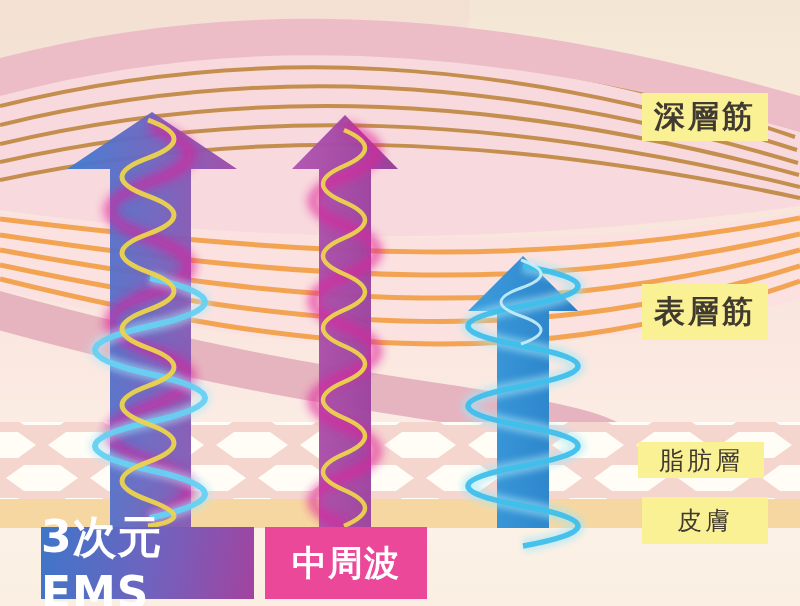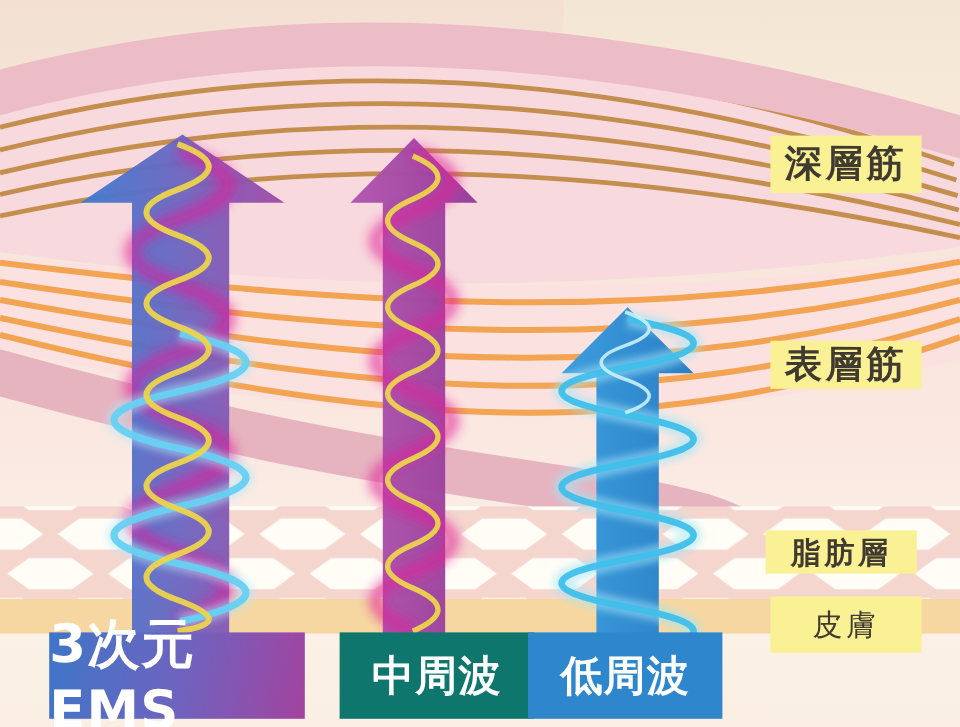--- a/index.html
+++ b/index.html
@@ -14,21 +14,21 @@
     background:#faf195;color:#403a30;letter-spacing:3px;
   }
   .ylabel.big{font-size:31px;font-weight:bold;}
   .ylabel.small{font-size:25px;font-weight:normal;}
   .legend-box{
     position:absolute;top:527px;height:72px;display:flex;align-items:center;justify-content:center;
     color:#ffffff;font-weight:bold;letter-spacing:1px;
   }
   .box-ems{left:41px;width:213px;font-size:44px;
     background:linear-gradient(100deg,#3e76c8 0%,#6f63bf 52%,#a2439f 100%);}
-  .box-mid{left:283px;width:162px;font-size:35px;background:#0f766e;}
+  .box-mid{left:265px;width:162px;font-size:35px;background:#ec4899;}
   .box-low{left:440px;width:162px;font-size:35px;background:#2e87cd;}
 </style>
 </head>
 <body>
 
 <div class="stage">
 
   <svg width="800" height="606" viewBox="0 0 800 606">
     <defs>
       <linearGradient id="bgGrad" x1="0" y1="0" x2="0" y2="1">
@@ -114,27 +114,26 @@
     </g>
 
     <g>
       <polygon points="523,256 578,311 549,311 549,528 497,528 497,311 468,311" fill="url(#grad3)"></polygon>
       <path d="M523,266 Q633,286 523,306 T523,346 T523,386 T523,426 T523,466 T523,506 T523,546" stroke="#9fe6f8" stroke-width="14" fill="none" opacity="0.55" filter="url(#blur3)"></path>
       <path d="M523,266 Q633,286 523,306 T523,346 T523,386 T523,426 T523,466 T523,506 T523,546" stroke="#3fbfeb" stroke-width="5.5" fill="none" opacity="0.95"></path>
       <path d="M521,260 Q561,274 521,288 T521,316 T521,344" stroke="#c9f1fc" stroke-width="3" fill="none" opacity="0.9"></path>
     </g>
   </svg>
 
-  <div class="ylabel big" style="left:642px;top:113px;width:126px;height:48px;text-align:center;">深層筋</div>
+  <div class="ylabel big" style="left:642px;top:93px;width:126px;height:48px;text-align:center;">深層筋</div>
 
-  <div class="ylabel big" style="left:642px;top:284px;width:126px;height:40px;">表層筋</div>
+  <div class="ylabel big" style="left:642px;top:284px;width:126px;height:56px;">表層筋</div>
 
-  <div class="ylabel small" style="left:638px;top:442px;width:126px;height:36px;font-weight:bold;">脂肪層</div>
+  <div class="ylabel small" style="left:638px;top:442px;width:126px;height:36px;">脂肪層</div>
 
   <div class="ylabel small" style="left:642px;top:497px;width:126px;height:47px;">皮膚</div>
 
   <div class="legend-box box-ems">3次元EMS</div>
 
   <div class="legend-box box-mid">中周波</div>
 
-  <div class="legend-box box-low">低周波</div>
 
 </div>
 
 </body></html>

